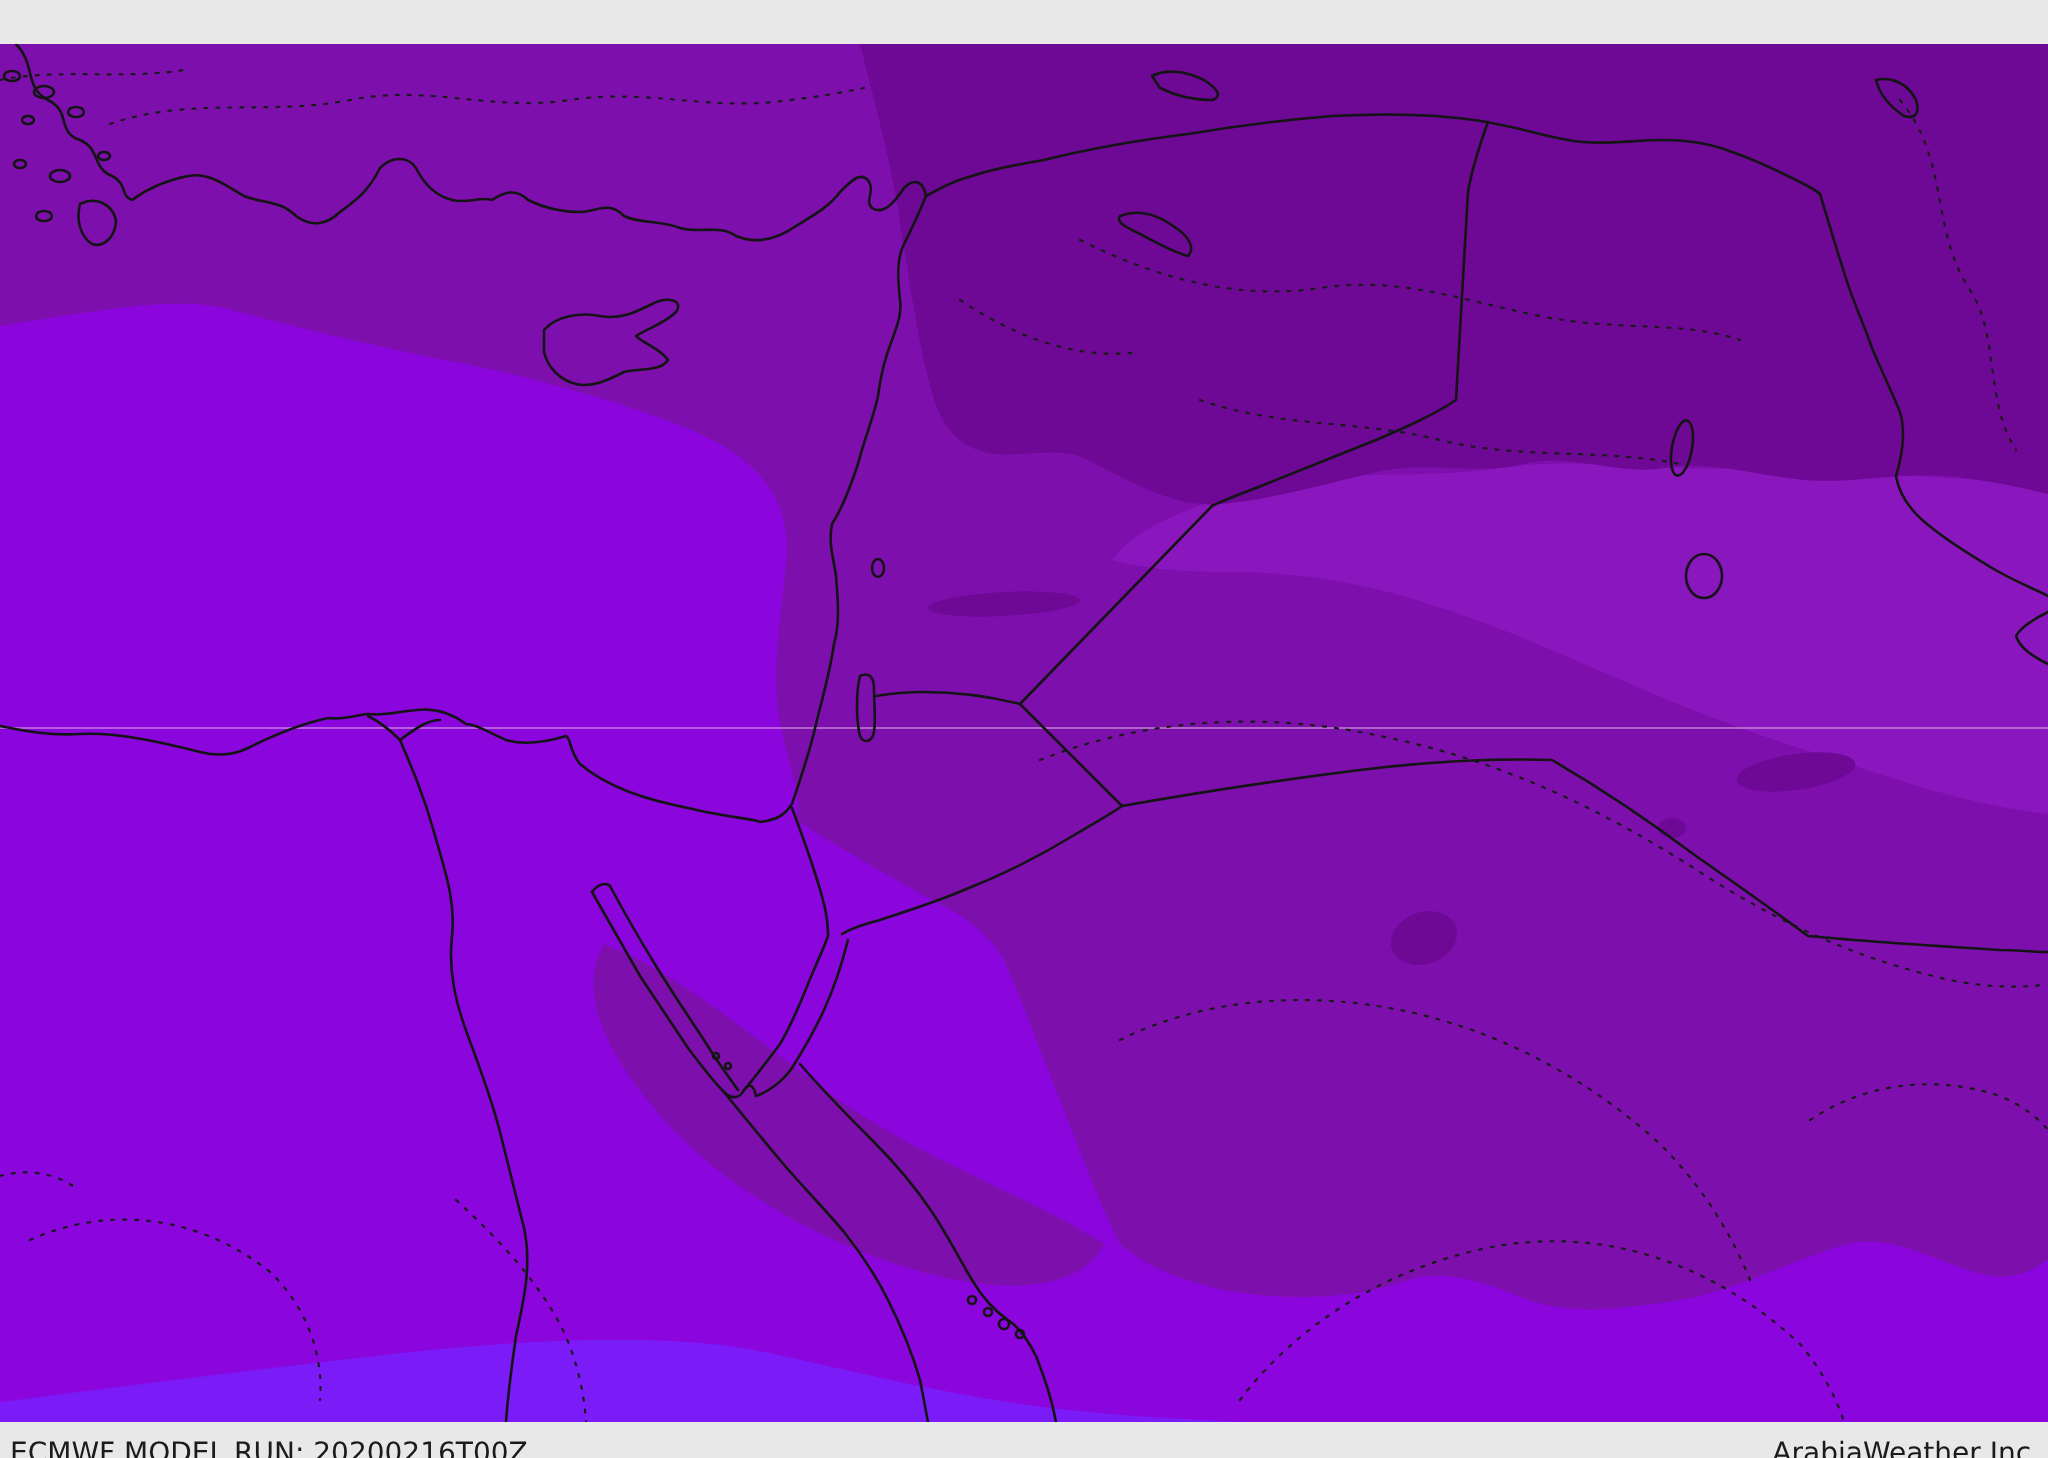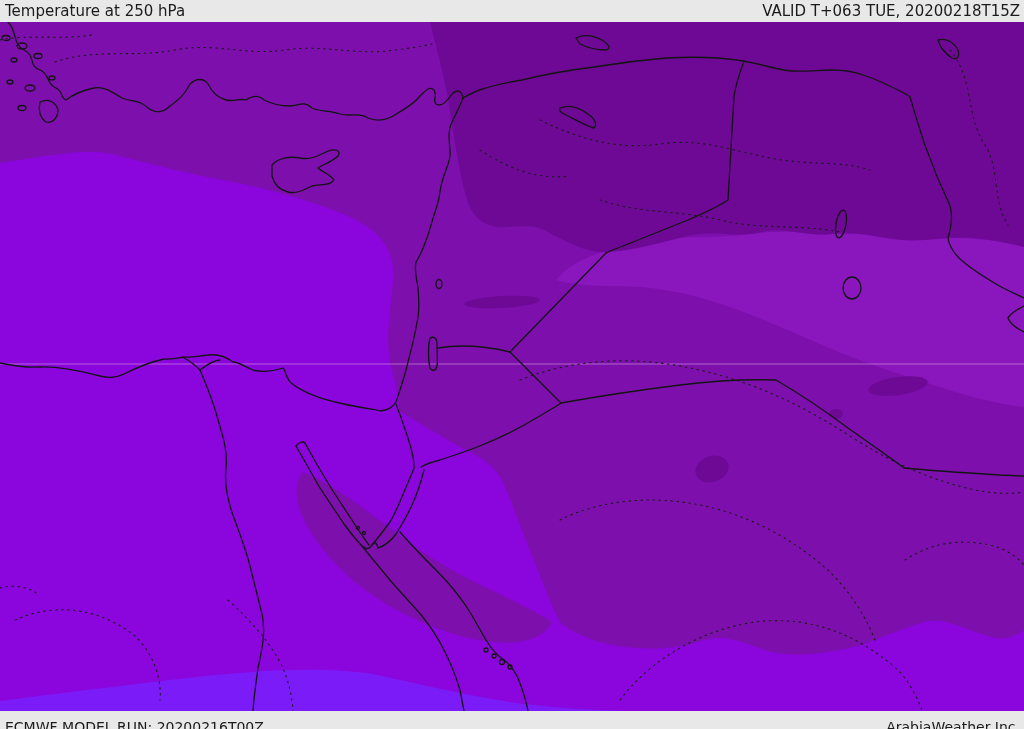--- a/index.html
+++ b/index.html
@@ -11,24 +11,20 @@
   .bar.bottom{top:711px;height:32px;font-size:14px;padding:0 4px 0 5px;}
   .bar span{white-space:nowrap;line-height:1;}
   .mapwrap{position:absolute;top:22px;left:0;width:1024px;height:689px;}
   svg{display:block;}
 </style>
 </head>
 <body>
 
 <div class="stage">
 
-  <div class="bar top">
-    <span>Temperature at 250 hPa</span>
-    <span>VALID T+063 TUE, 20200218T15Z</span>
-  </div>
 
   <div class="mapwrap">
     <svg width="1024" height="689" viewBox="0 22 1024 689">
 
       <rect x="0" y="22" width="1024" height="689" fill="#7D10AC"></rect>
 
       <path d="M1024,240 L1024,407 C980,402 944,388 906,376 C870,365 838,352 806,338 C774,324 742,310 708,300
            C676,290 644,286 614,286 C590,286 570,284 556,280 C570,262 598,252 630,244 C668,234 710,240 750,234
            C790,228 830,236 870,234 C910,232 950,238 990,240 C1002,240 1014,240 1024,240 Z" fill="#8A17BE"></path>
 

